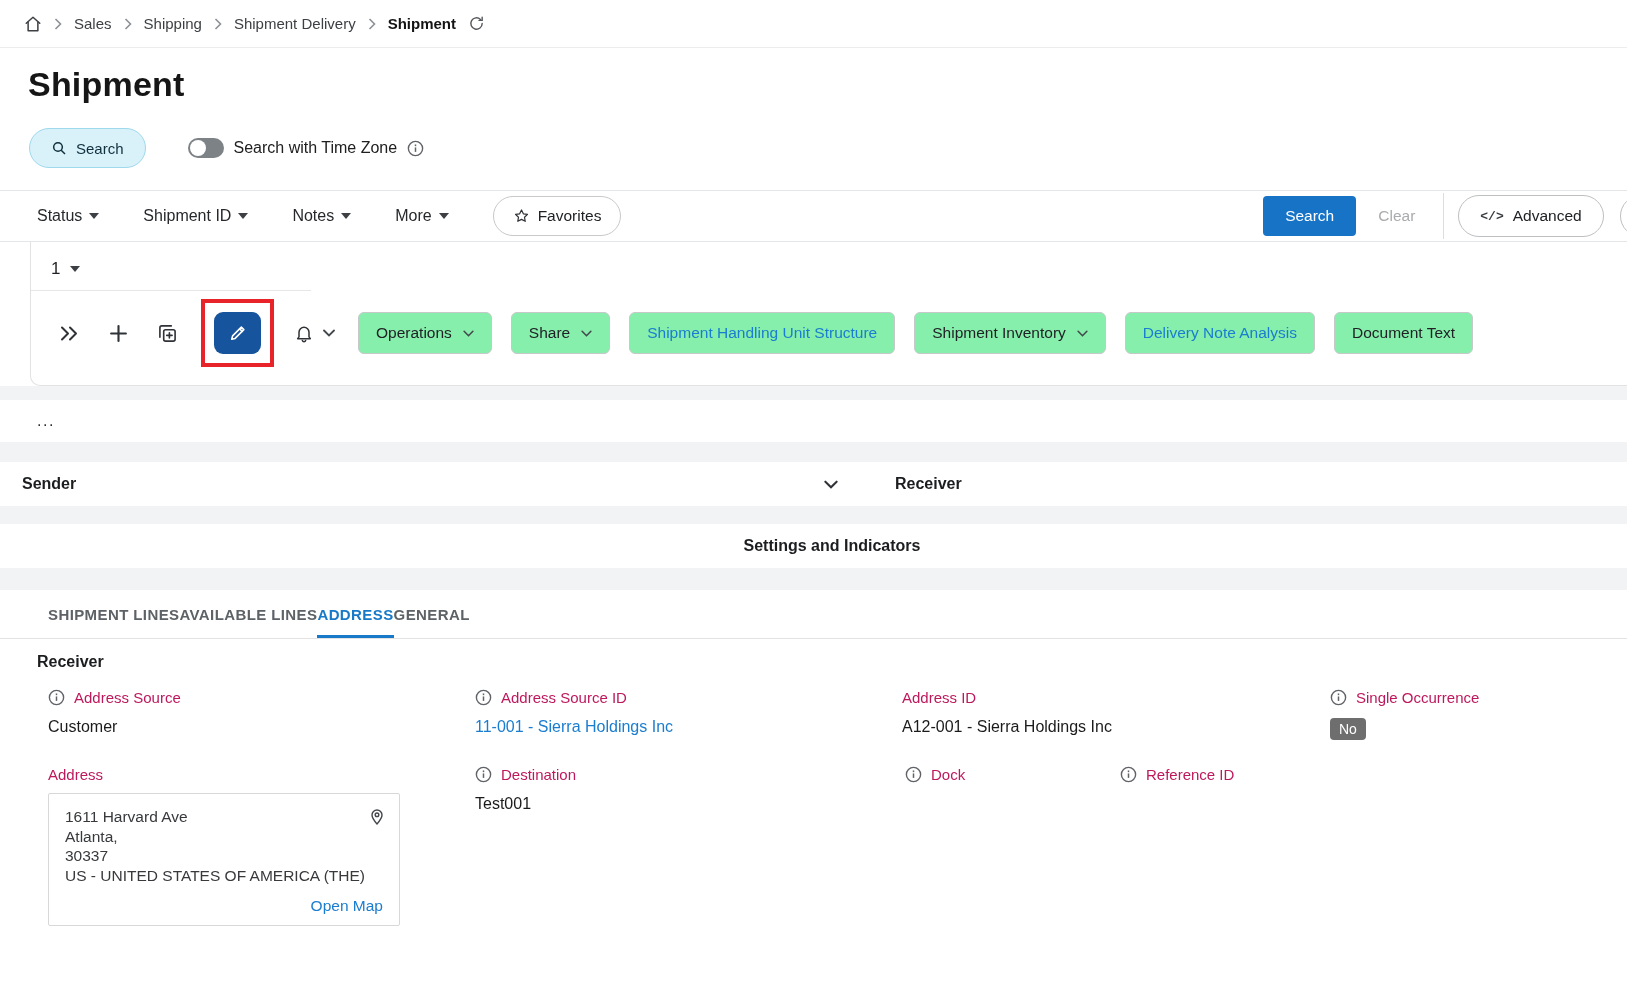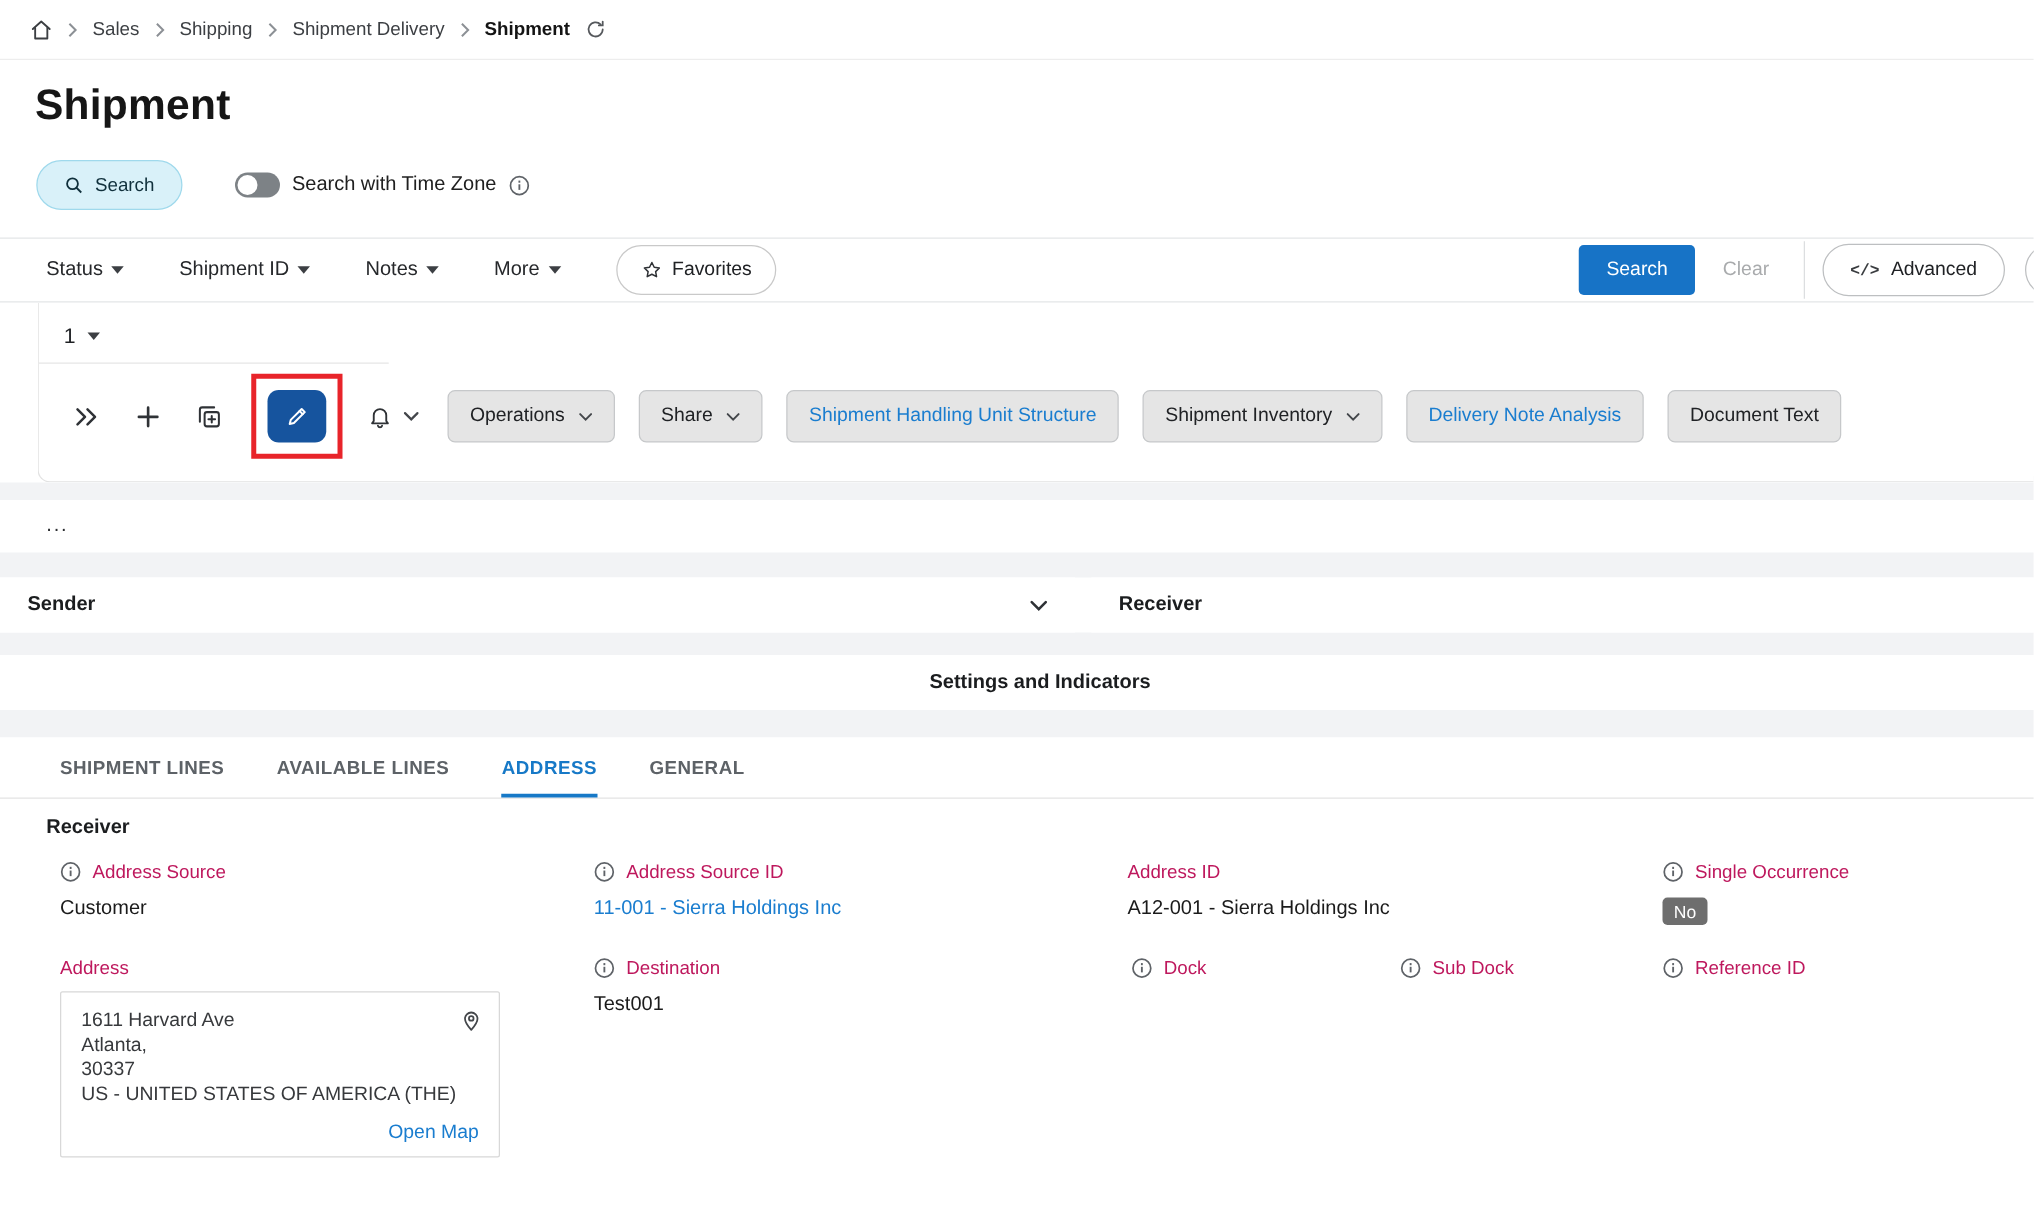--- a/index.html
+++ b/index.html
@@ -59,37 +59,37 @@
     border-left: 1px solid #e2e2e2; border-bottom: 1px solid #e2e2e2;
     border-bottom-left-radius: 10px;
   }
   .count-row { display: flex; align-items: center; gap: 10px; height: 34px; padding-left: 20px; font-size: 17px; color: #1f2124; cursor: pointer; }
   .count-sep { width: 280px; border-bottom: 1px solid #e6e6e6; margin: 4px 0 8px; }
   .toolbar { display: flex; align-items: center; padding-left: 20px; gap: 13px; }
   .tool-icon { width: 36px; height: 36px; border-radius: 6px; }
   .annotation-box { border: 4px solid #e8242a; padding: 9px; margin: 0 3px; }
   .edit-btn { width: 47px; height: 42px; border-radius: 9px; background: #16549e; border: none; display: flex; align-items: center; justify-content: center; cursor: pointer; }
   .bell-group { display: flex; align-items: center; gap: 9px; background: none; border: none; cursor: pointer; padding: 0 4px; }
-  .tb-btn { display: flex; align-items: center; gap: 11px; height: 42px; padding: 0 17px; border: 1px solid #c6c8ca; border-radius: 6px; background: #e5e5e5; font-size: 15.5px; color: #202225; cursor: pointer; font-family: inherit; margin-left: 6px; white-space: nowrap; }
+  .tb-btn { display: flex; align-items: center; gap: 11px; height: 42px; padding: 0 17px; border: 1px solid #c6c8ca; border-radius: 6px; background: #86efac; font-size: 15.5px; color: #202225; cursor: pointer; font-family: inherit; margin-left: 6px; white-space: nowrap; }
   .tb-btn.blue { color: #1a7dcf; }
 
   
   .band { background: #f2f3f5; }
   .b14 { height: 14px; } .b20 { height: 20px; } .b18 { height: 18px; } .b22 { height: 22px; }
   .ellipsis-row { background: #fff; height: 42px; display: flex; align-items: center; padding-left: 37px; font-size: 16px; letter-spacing: 1.5px; color: #2a2c2f; cursor: pointer; }
 
   .header-bars { display: flex; gap: 13px; }
   .panel-bar { background: #fff; height: 44px; display: flex; align-items: center; justify-content: space-between; padding: 0 22px; font-size: 16px; font-weight: 700; color: #1b1d1f; cursor: pointer; gap: 38px; }
   .panel-bar.sender { flex: 0 0 860px; }
   .panel-bar.receiver { flex: 1; }
   .settings-bar { background: #fff; height: 44px; display: flex; align-items: center; padding-left: 37px; font-size: 16px; font-weight: 700; color: #1b1d1f; cursor: pointer; justify-content: center; }
 
   
   .main-card { background: #fff; height: 396px; }
-  .tabs { display: flex; gap: 42px; padding-left: 48px; height: 49px; border-bottom: 1px solid #e3e3e3; }
+  .tabs { display: flex; padding-left: 48px; height: 49px; border-bottom: 1px solid #e3e3e3; }
   .tab { display: flex; align-items: center; font-size: 15px; font-weight: 700; letter-spacing: .4px; color: #5d6267; border: none; background: none; cursor: pointer; font-family: inherit; border-bottom: 3px solid transparent; padding-top: 3px; }
   .tab.active { color: #1779c7; border-bottom-color: #1779c7; }
 
   .content { padding: 14px 0 0 37px; }
   .section-heading { font-size: 16px; font-weight: 700; color: #1b1d1f; }
   .field-grid { display: grid; margin-left: 11px; margin-top: 18px; }
   .row1 { grid-template-columns: 427px 427px 428px 1fr; }
   .row2 { grid-template-columns: 427px 430px 215px 210px 1fr; margin-top: 26px; }
   .field-label { display: flex; align-items: center; gap: 9px; font-size: 15px; color: #be185d; }
   .field-value { margin-top: 12px; font-size: 16px; color: #1b1b1b; }
@@ -426,30 +426,18 @@
       </div>
       <div class="field">
         <div class="field-label">
           <span>
               <svg width="17" height="17" viewBox="0 0 16 16">
                 <circle cx="8" cy="8" r="6.7" fill="none" stroke="#5f6368" stroke-width="1.3"></circle>
                 <rect x="7.3" y="7" width="1.4" height="4.2" fill="#5f6368"></rect>
                 <rect x="7.3" y="4.2" width="1.4" height="1.6" fill="#5f6368"></rect>
               </svg>
             </span>
-          <span>Sub Dock</span>
-        </div>
-      </div>
-      <div class="field">
-        <div class="field-label">
-          <span>
-              <svg width="17" height="17" viewBox="0 0 16 16">
-                <circle cx="8" cy="8" r="6.7" fill="none" stroke="#5f6368" stroke-width="1.3"></circle>
-                <rect x="7.3" y="7" width="1.4" height="4.2" fill="#5f6368"></rect>
-                <rect x="7.3" y="4.2" width="1.4" height="1.6" fill="#5f6368"></rect>
-              </svg>
-            </span>
           <span>Reference ID</span>
         </div>
       </div>
     </div>
   </div>
 </div>
 
 </body></html>

